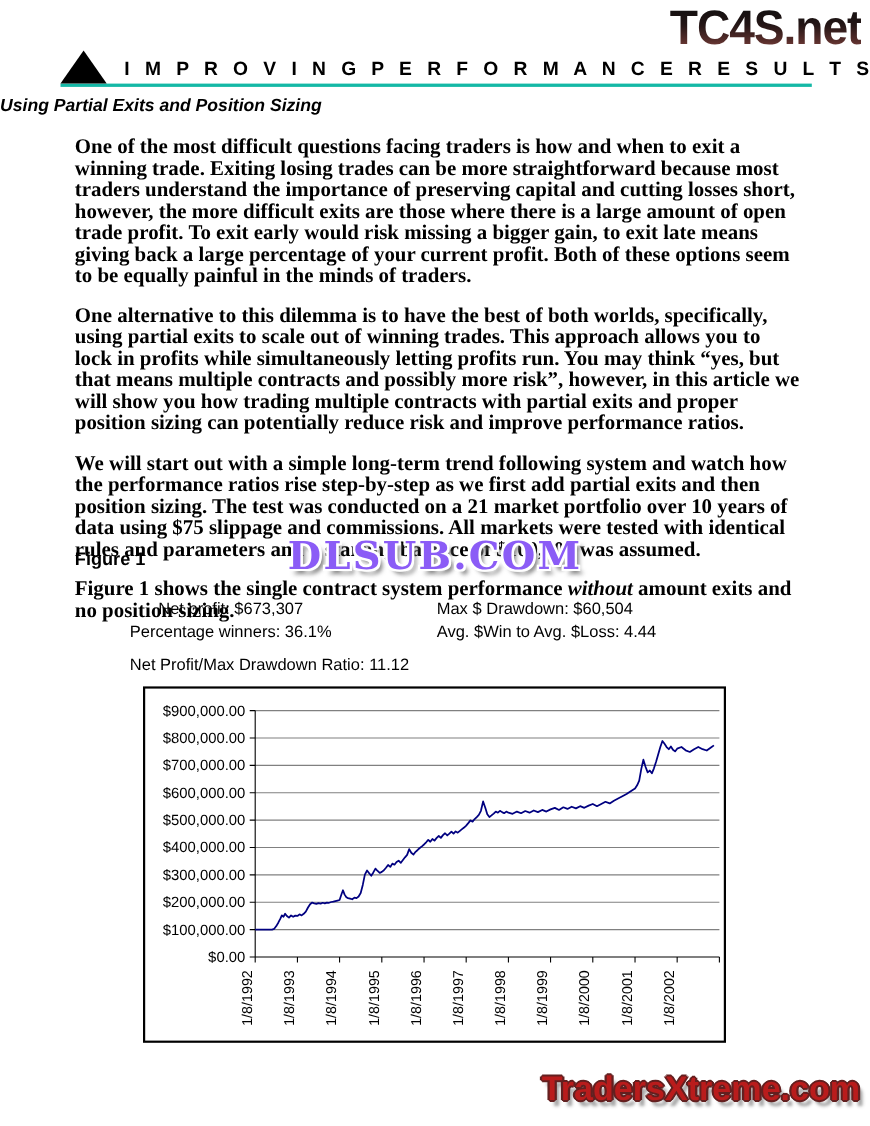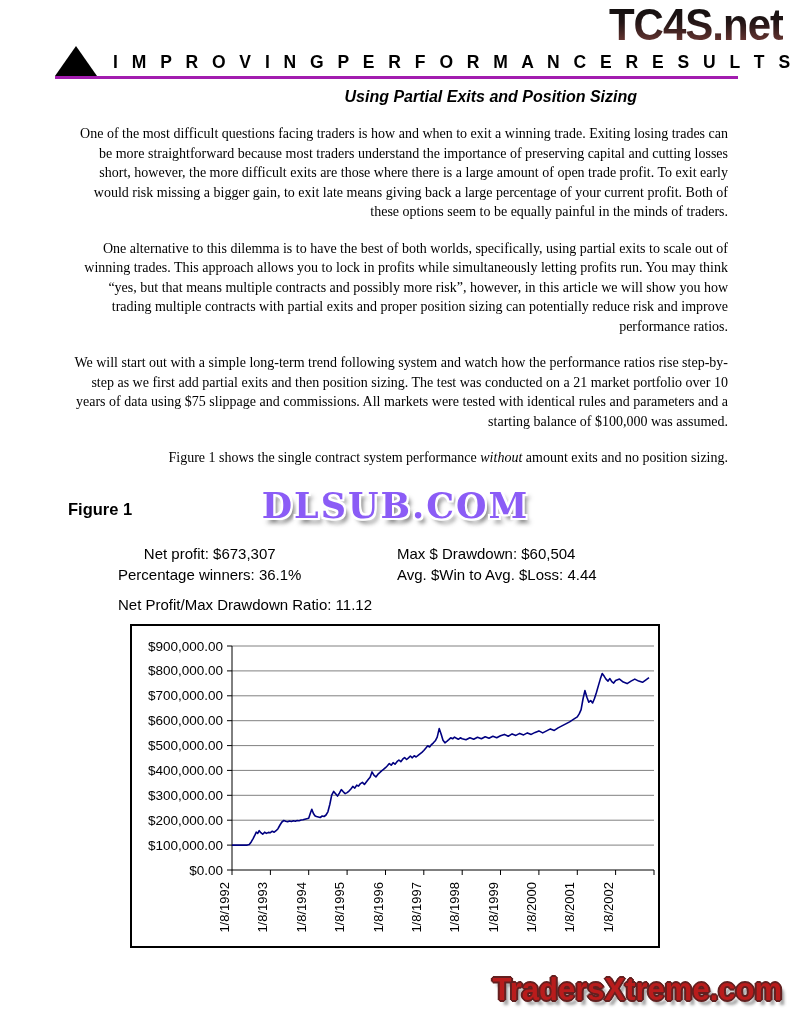--- a/index.html
+++ b/index.html
@@ -17,41 +17,41 @@
     transform:scaleY(1.05);transform-origin:top right;
     background:linear-gradient(180deg,#0e0e0e 8%,#241616 45%,#5a2f2c 75%,#935350 98%);
     -webkit-background-clip:text;background-clip:text;
     -webkit-text-fill-color:transparent;
   }
 
   
   #header{
     position:absolute;left:55px;top:46px;width:683px;height:30px;
     display:flex;align-items:flex-end;gap:16px;
-    border-bottom:3px solid #a21caf;
+    border-bottom:3px solid #14b8a6;
   }
   #header .tri{
     width:0;height:0;display:block;
     border-left:21px solid transparent;border-right:21px solid transparent;
     border-bottom:30px solid #000;
   }
   #header .title{
     font-family:"Liberation Sans",sans-serif;font-weight:bold;
     font-size:17.5px;letter-spacing:4.5px;padding-bottom:3px;white-space:nowrap;
   }
 
   #subtitle{
-    position:absolute;left:0;top:88px;width:637px;text-align:right;
+    position:absolute;left:0;top:88px;width:637px;text-align:left;
     font-family:"Liberation Sans",sans-serif;font-weight:bold;font-style:italic;
     font-size:16px;
   }
 
   #body-text{
     position:absolute;left:68px;top:124px;width:660px;
-    font-size:14px;line-height:19.5px;text-align:right;
+    font-size:19px;line-height:19.5px;text-align:left;font-weight:bold;
   }
   #body-text p{margin:0 0 17px 0;}
   #body-text .it{font-style:italic;margin-top:16px;}
 
   #figure-label{
     position:absolute;left:68px;top:500px;
     font-family:"Liberation Sans",sans-serif;font-weight:bold;font-size:16.5px;
   }
 
   

